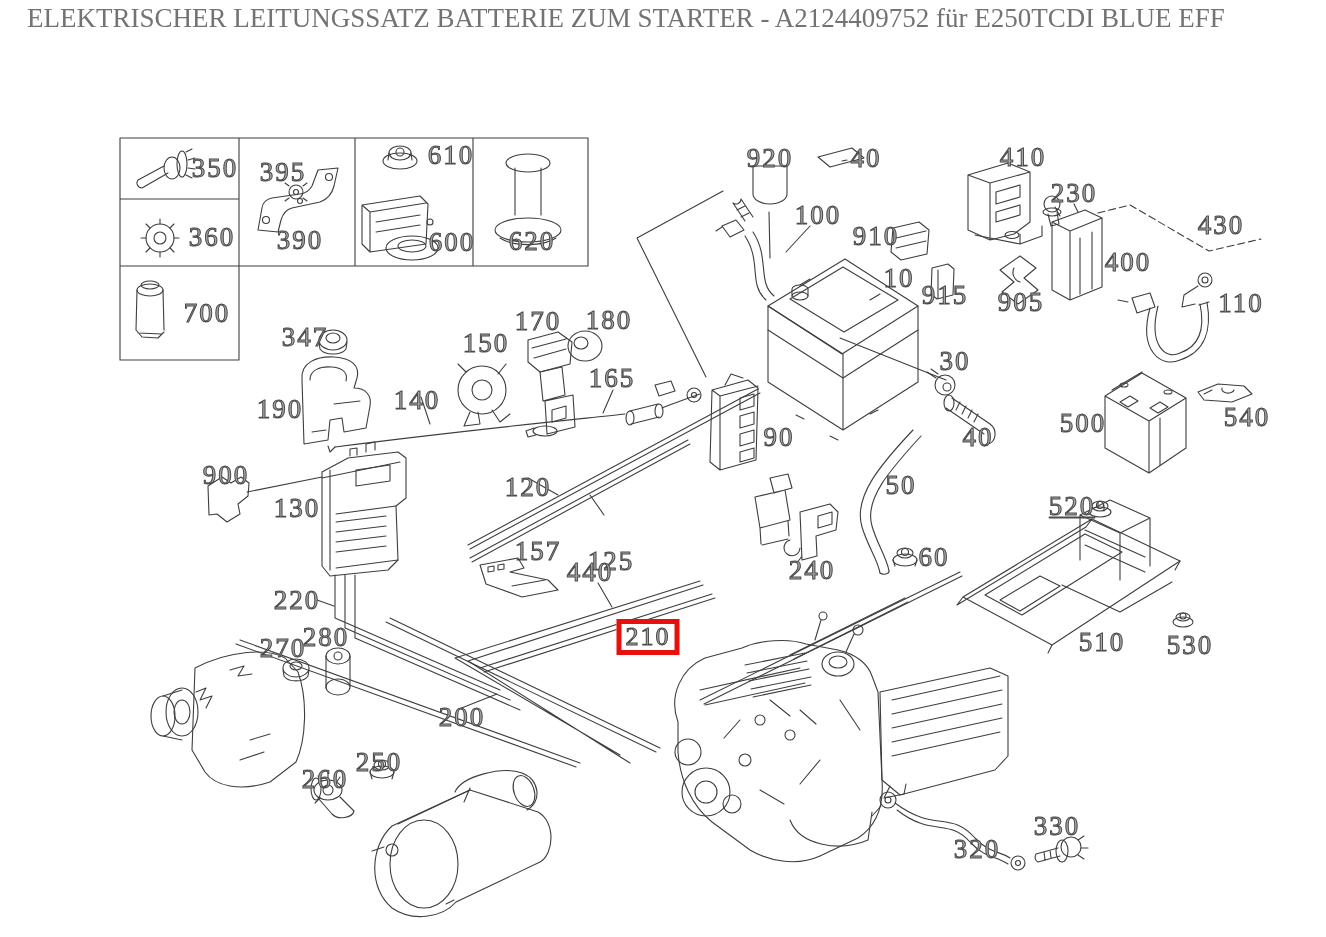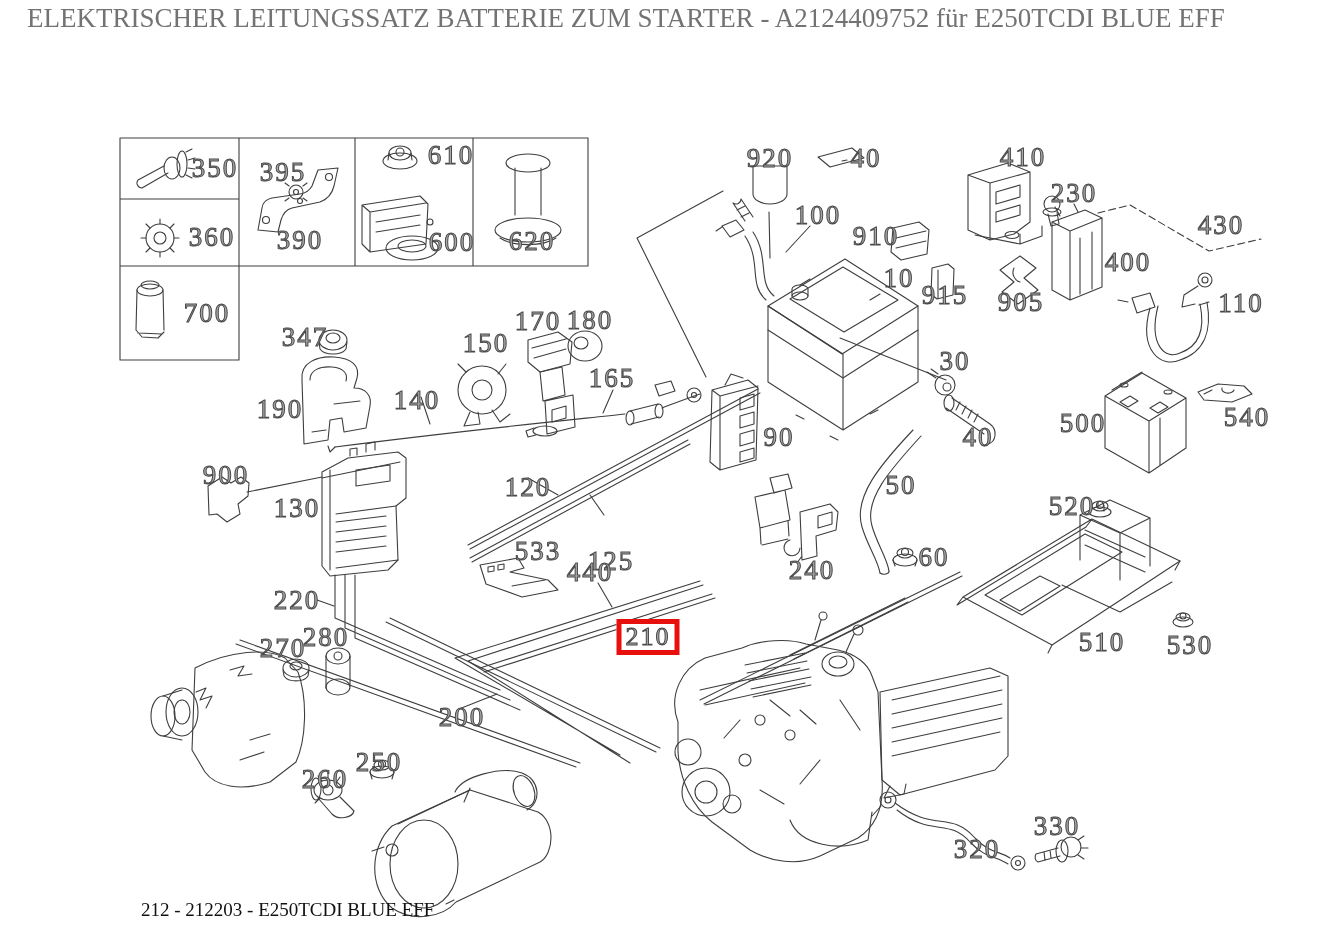--- a/index.html
+++ b/index.html
@@ -398,44 +398,43 @@
       <div class="callout" style="left: 1023px; top: 157px;">410</div>
       <div class="callout" style="left: 1074px; top: 193px;">230</div>
       <div class="callout" style="left: 1128px; top: 262px;">400</div>
       <div class="callout" style="left: 1221px; top: 225px;">430</div>
       <div class="callout" style="left: 1241px; top: 303px;">110</div>
       <div class="callout" style="left: 305px; top: 337px;">347</div>
       <div class="callout" style="left: 280px; top: 409px;">190</div>
       <div class="callout" style="left: 417px; top: 400px;">140</div>
       <div class="callout" style="left: 486px; top: 343px;">150</div>
       <div class="callout" style="left: 538px; top: 321px;">170</div>
-      <div class="callout" style="left: 590px; top: 320px;">180</div>
+      <div class="callout" style="left: 609px; top: 320px;">180</div>
       <div class="callout" style="left: 612px; top: 378px;">165</div>
       <div class="callout" style="left: 955px; top: 361px;">30</div>
       <div class="callout" style="left: 978px; top: 437px;">40</div>
       <div class="callout" style="left: 779px; top: 437px;">90</div>
       <div class="callout" style="left: 1083px; top: 423px;">500</div>
       <div class="callout" style="left: 1247px; top: 417px;">540</div>
       <div class="callout" style="left: 226px; top: 475px;">900</div>
       <div class="callout" style="left: 297px; top: 508px;">130</div>
       <div class="callout" style="left: 528px; top: 487px;">120</div>
       <div class="callout" style="left: 611px; top: 525px; margin-top: 36px;">125</div>
       <div class="callout" style="left: 901px; top: 485px;">50</div>
       <div class="callout" style="left: 934px; top: 557px;">60</div>
-      <div class="callout" style="left: 1072px; top: 506px;">520</div>
-      <div class="callout" style="left: 538px; top: 551px;">533</div>
+      <div class="callout" style="left: 1072px; top: 506px; text-decoration: underline;">520</div>
+      <div class="callout" style="left: 538px; top: 551px;">157</div>
       <div class="callout" style="left: 590px; top: 572px;">440</div>
       <div class="callout" style="left: 812px; top: 570px;">240</div>
       <div class="callout" style="left: 297px; top: 600px;">220</div>
       <div class="callout highlighted" style="left: 612px; top: 637px; border-color: rgb(232, 16, 12); margin-left: 36px;">210</div>
       <div class="callout" style="left: 1102px; top: 642px;">510</div>
       <div class="callout" style="left: 1190px; top: 645px;">530</div>
       <div class="callout" style="left: 283px; top: 648px;">270</div>
       <div class="callout" style="left: 326px; top: 637px;">280</div>
       <div class="callout" style="left: 462px; top: 717px;">200</div>
       <div class="callout" style="left: 379px; top: 762px;">250</div>
       <div class="callout" style="left: 325px; top: 779px;">260</div>
       <div class="callout" style="left: 977px; top: 849px;">320</div>
       <div class="callout" style="left: 1057px; top: 826px;">330</div>
     </div>
 
-  <div id="page-footer">212 - 212203 - E250TCDI BLUE EFF</div>
 </div>
 
 </body></html>

